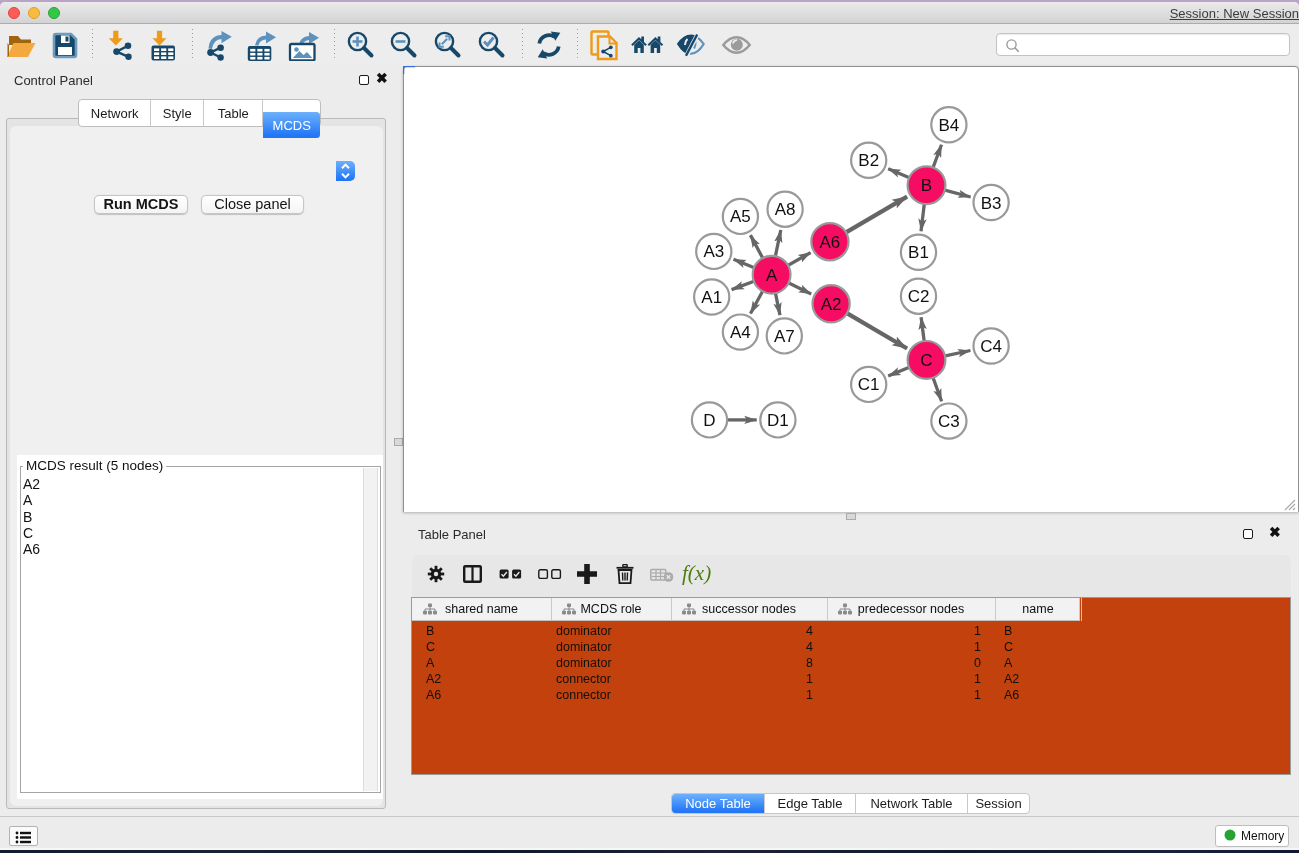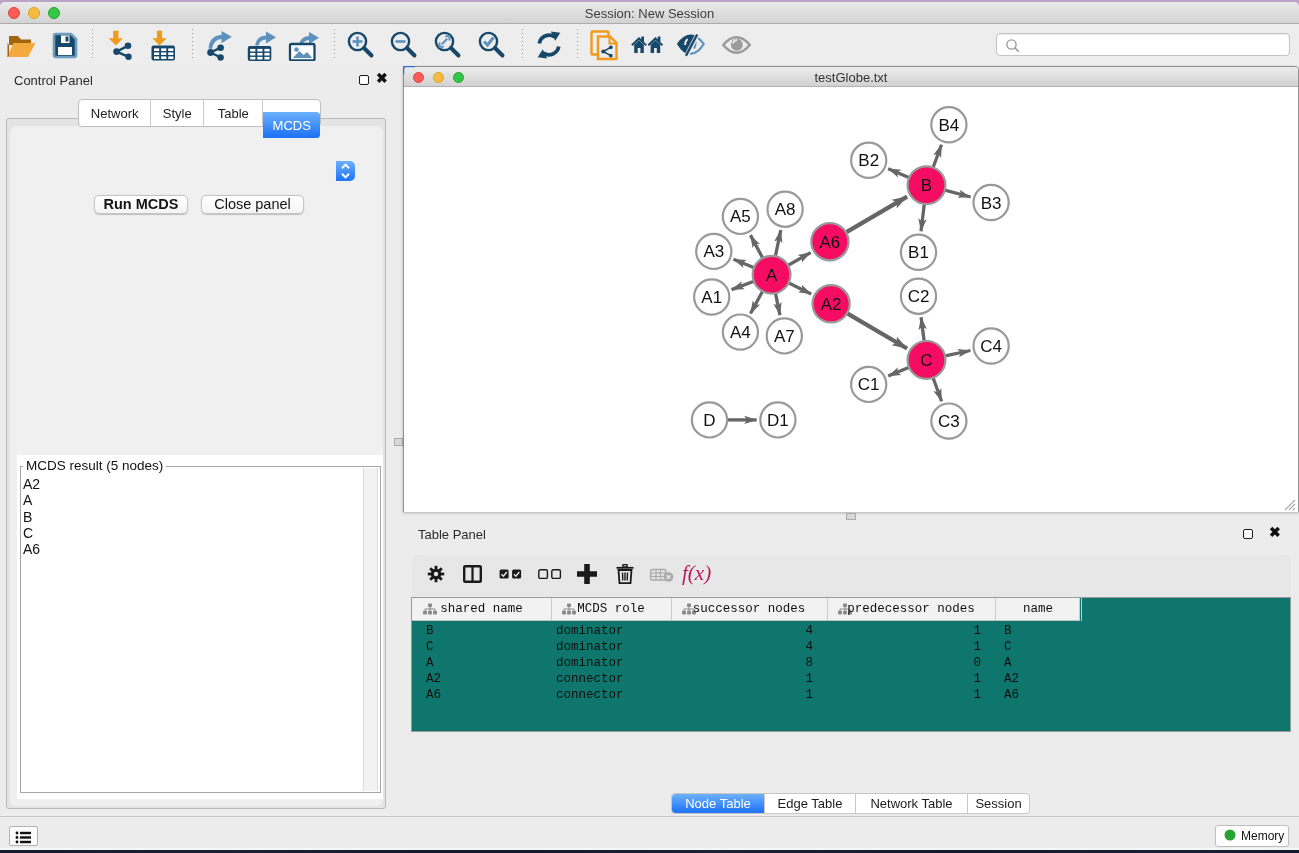--- a/index.html
+++ b/index.html
@@ -5,21 +5,21 @@
   * { margin:0; padding:0; box-sizing:border-box; }
   html,body { width:1299px; height:853px; overflow:hidden; }
   body { font-family:"Liberation Sans", sans-serif; background:#b9a4c8; position:relative; }
   .abs { position:absolute; }
   #deskbottom { left:0; top:850px; width:1299px; height:3px;
     background:linear-gradient(90deg,#131b30,#1a2238 18%,#10182c 37%,#1c2336 55%,#121a2e 74%,#192138 90%,#111930); }
   #win { left:0; top:2px; width:1299px; height:847px; background:#ececec; border-radius:5px 5px 0 0; }
   #titlebar { left:0; top:0; width:1299px; height:22px; border-radius:5px 5px 0 0;
     background:linear-gradient(#eaeaea,#d3d3d3); border-bottom:1px solid #acacac; }
   .tl { width:12px; height:12px; border-radius:50%; top:5px; }
-  #title { width:100%; text-align:center; top:4px; font-size:13px; color:#3c3c3c; }
+  #title { width:100%; text-align:right; top:4px; font-size:13px; color:#3c3c3c;text-decoration:underline; }
   #toolbar { left:0; top:23px; width:1299px; height:40px; background:#ededed; }
   .tsep { top:4px; width:1px; height:32px;
     background-image:repeating-linear-gradient(#9a9a9a 0 1.5px, transparent 1.5px 4px); }
   #searchbox { left:996px; top:8px; width:294px; height:23px; background:#fff;
     border:1px solid #c3c3c3; border-radius:4px; box-shadow:inset 0 1px 1px rgba(0,0,0,0.08); }
   #cp-title { left:14px; top:71px; font-size:13px; color:#2b2b2b; }
   .paneicon-sq { width:10px; height:10px; border:1.6px solid #1a1a1a; border-radius:2px; background:#fff; }
   .paneicon-x { font-size:14px; font-weight:bold; color:#111; }
   #tabs { left:78px; top:97px; width:243px; height:28px; border:1px solid #bdbdbd; border-radius:4px;
     background:#fff; font-size:13px; color:#1c1c1c; display:flex; }
@@ -46,21 +46,21 @@
   .split-handle { width:9px; height:8px; background:#d8d8d8; border:1px solid #ababab; }
   #netwin { left:403px; top:64px; width:896px; height:446px; border:1px solid #8f8f8f;
     background:#fff; border-radius:4px 4px 0 0; box-shadow:0 1px 3px rgba(0,0,0,0.25); }
   #nettitle { left:0; top:0; width:100%; height:20px; border-radius:4px 4px 0 0;
     background:linear-gradient(#ececec,#d2d2d2); border-bottom:1px solid #b1b1b1; }
   #nettitle .tl { width:11px; height:11px; top:5px; }
   #netname { width:100%; text-align:center; top:3px; font-size:13px; color:#333; }
   #netcanvas { left:0; top:21px; width:894px; height:424px; background:#fff; }
   #tp-title { left:418px; top:525px; font-size:13px; color:#2b2b2b; }
   #tp-toolbar { left:412px; top:553px; width:879px; height:42px; background:#e7e7e7; border-radius:7px 7px 0 0; }
-  #table { left:411px; top:595px; width:880px; height:135px; background:#0f766e; border:1px solid #9a9a9a;font-family:Liberation Mono, monospace; }
+  #table { left:411px; top:595px; width:880px; height:178px; background:#c2410c; border:1px solid #9a9a9a; }
   #thead { left:0px; top:0px; width:668px; height:23px; background:#f2f2f2; border-bottom:1px solid #c0c0c0;
     border-right:1px solid #c9c9c9; }
   .hdiv { top:0px; width:1px; height:23px; background:#c9c9c9; }
   .hlabel { top:4px; font-size:12.5px; color:#101010; text-align:center; }
   .cell { font-size:12.5px; color:#101010; }
   #btabs { left:671px; top:791px; height:21px; border:1px solid #c6c6c6; border-radius:4px; background:#fff;
     font-size:13px; color:#1c1c1c; display:flex; }
   #btabs .seg { border-right:1px solid #c9c9c9; display:flex; align-items:center; justify-content:center; height:100%; }
   #btabs .seg:last-child { border-right:none; }
   #btabs .sel { background:linear-gradient(#6db1fc,#2377f6 90%); color:#fff; border-radius:3.5px 0 0 3.5px; }
@@ -257,26 +257,20 @@
   <div class="btn abs" style="left:94px; top:193px; width:94px;font-weight:bold;">Run MCDS</div>
   <div class="btn abs" style="left:201px; top:193px; width:103px;">Close panel</div>
   <div id="resultbox" class="abs">
     <div id="resultborder" class="abs"></div>
     <div id="resultlabel" class="abs">MCDS result (5 nodes)</div>
     <div id="resultlist" class="abs">A2<br>A<br>B<br>C<br>A6</div>
     <div id="resultscroll" class="abs"></div>
   </div>
   <div class="split-handle abs" style="left:394px; top:436px;"></div>
   <div id="netwin" class="abs">
-    <div id="nettitle" class="abs">
-      <div class="tl abs" style="left:9px; background:#fc5b57; border:0.5px solid #e2443f;"></div>
-      <div class="tl abs" style="left:29px; background:#f7bc3f; border:0.5px solid #dfa023;"></div>
-      <div class="tl abs" style="left:49px; background:#33c748; border:0.5px solid #29a334;"></div>
-      <div id="netname" class="abs">testGlobe.txt</div>
-    </div>
     <svg class="abs" style="left:-1px;top:-1px" width="12" height="8">
         <path d="M0.5 8 L0.5 0.5 L12 0.5" fill="none" stroke="#3b6fe0" stroke-width="1.6"></path>
       </svg>
     <div id="netcanvas" class="abs">
       <svg width="894" height="425" style="position:absolute;left:0;top:0">
 <defs>
 <marker id="ar" markerUnits="userSpaceOnUse" markerWidth="16" markerHeight="11" refX="12.5" refY="5" orient="auto">
               <path d="M0,0.8 L13,5 L0,9.2 L2.9,5 z" fill="#666"></path>
             </marker>
 <marker id="arb" markerUnits="userSpaceOnUse" markerWidth="19" markerHeight="13" refX="15" refY="6" orient="auto">
@@ -411,21 +405,21 @@
         <rect x="0.8" y="1.5" width="15" height="10.5" rx="1" fill="none" stroke="#ababab" stroke-width="1.5"></rect>
         <g stroke="#ababab" stroke-width="1.2">
           <line x1="1.5" y1="5" x2="15" y2="5"></line>
           <line x1="1.5" y1="8.5" x2="15" y2="8.5"></line>
           <line x1="6" y1="2" x2="6" y2="11.5"></line>
           <line x1="10.5" y1="2" x2="10.5" y2="11.5"></line>
         </g>
         <circle cx="18.5" cy="9" r="4.8" fill="#ababab"></circle>
         <path d="M16.7 7.2 L20.3 10.8 M20.3 7.2 L16.7 10.8" stroke="#e7e7e7" stroke-width="1.3"></path>
       </svg>
-    <div class="abs" style="left:270px;top:6px;font-family:'Liberation Serif',serif;font-style:italic;font-size:21px;color:#be185d;">f(x)</div>
+    <div class="abs" style="left:270px;top:6px;font-family:'Liberation Serif',serif;font-style:italic;font-size:21px;color:#4d7c0f;">f(x)</div>
   </div>
   <div id="table" class="abs">
     <div id="thead" class="abs"></div>
     <svg class="abs" style="left:11px;top:5px" width="14" height="12" viewBox="0 0 14 12">
         <g fill="#8a8a8a">
           <rect x="5" y="0.5" width="4" height="3.6" rx="0.8"></rect>
           <rect x="0" y="7.8" width="4" height="3.6" rx="0.8"></rect>
           <rect x="5" y="7.8" width="4" height="3.6" rx="0.8"></rect>
           <rect x="10" y="7.8" width="4" height="3.6" rx="0.8"></rect>
           <path d="M7 4 L7 6 M2 8 L2 6 L12 6 L12 8 M7 6 L7 8" stroke="#8a8a8a" stroke-width="1" fill="none"></path>

